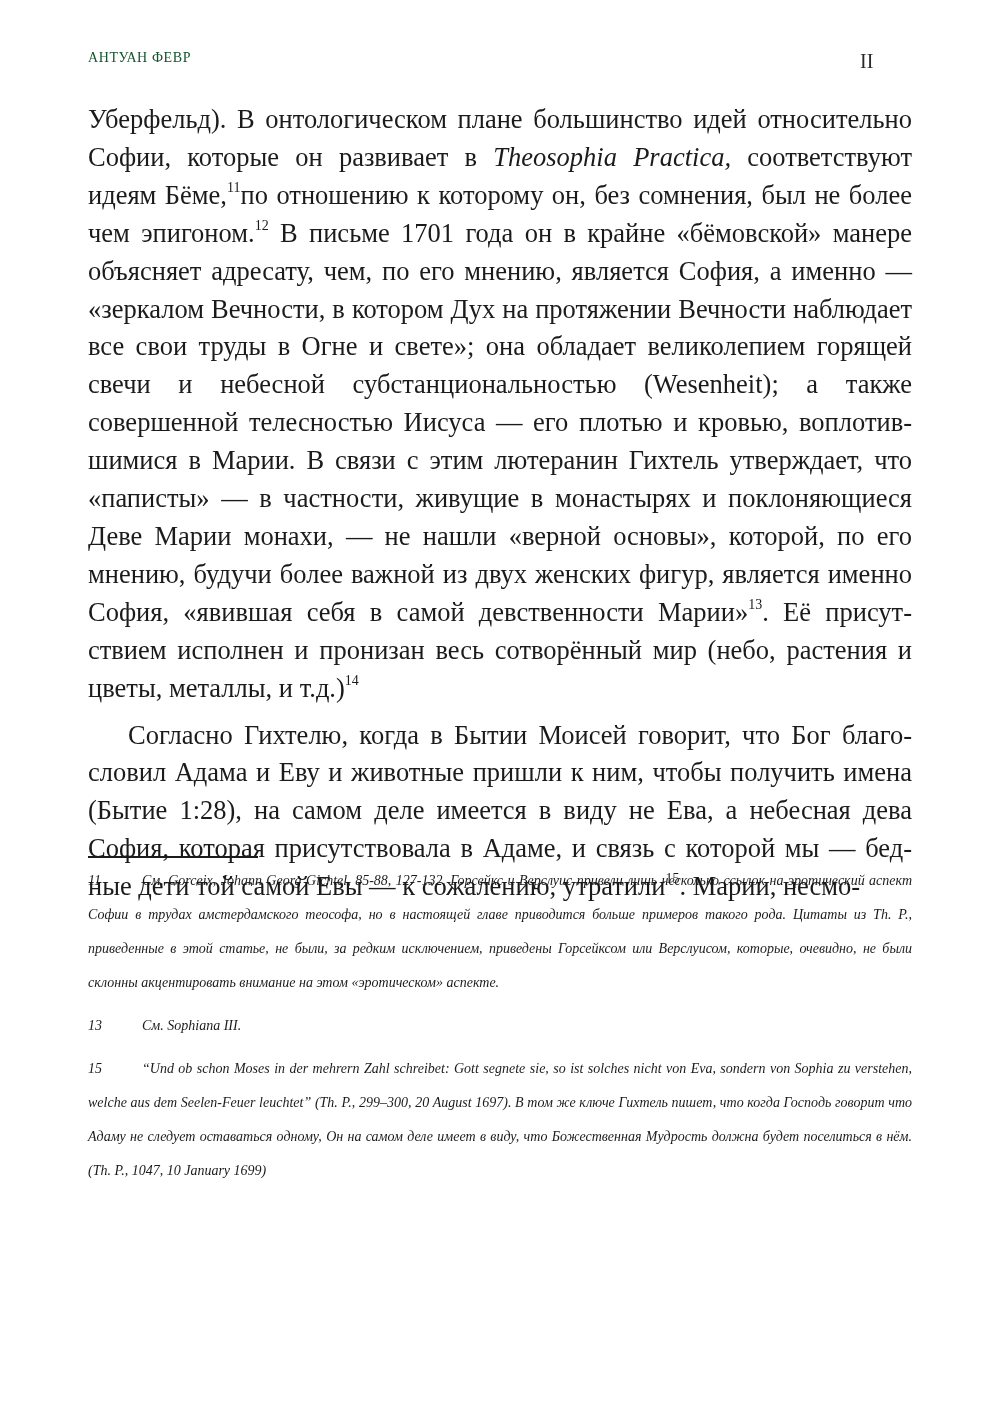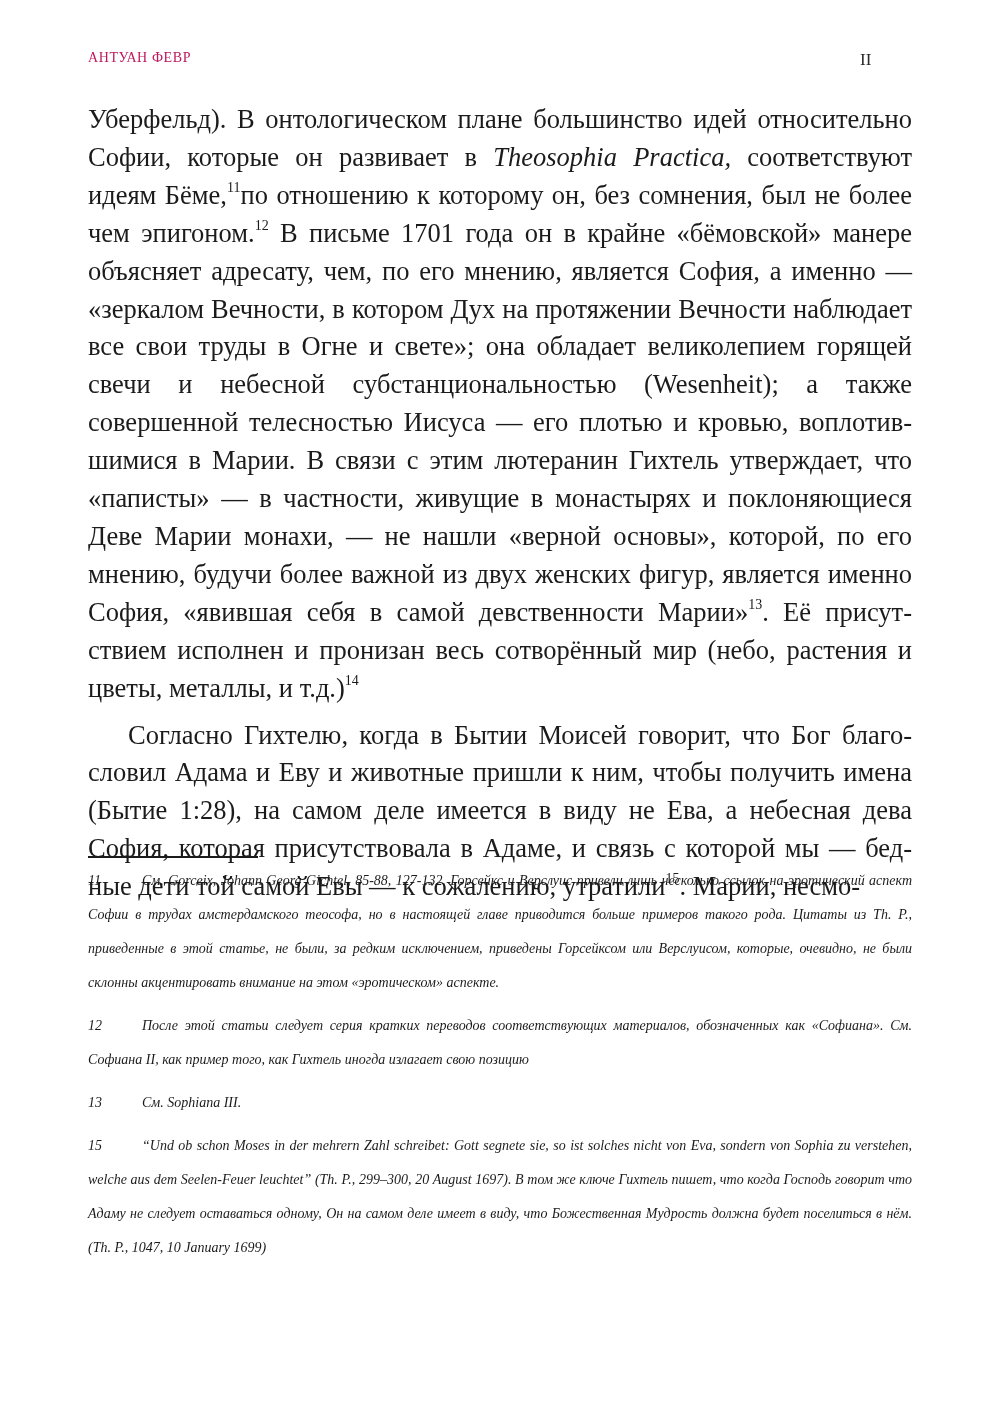--- a/index.html
+++ b/index.html
@@ -29,27 +29,27 @@
     height: 20px;
   }
   .running-header .author {
     position: absolute;
     left: 0;
     top: 0;
     font-size: 14px;
     letter-spacing: 0.6px;
     font-variant: small-caps;
     text-transform: uppercase;
-    color: #be185d;
+    color: #14532d;
   }
   .running-header .folio {
     position: absolute;
     left: 772px;
     top: 0;
-    font-size: 17px;
+    font-size: 20px;
     color: #2a2a2a;
     text-align: center;
   }
   .body-text {
     position: absolute;
     top: 101px;
     left: 0;
     width: 824px;
   }
   .body-text p {
@@ -113,23 +113,20 @@
     <p class="para"><span>Согласно Гихтелю, когда в Бытии Моисей говорит, что Бог благо­словил Адама и Еву и животные пришли к ним, чтобы получить имена (Бытие 1:28), на самом деле имеется в виду не Ева, а небесная дева София, которая присутствовала в Адаме, и связь с которой мы — бед­ные дети той самой Евы — к сожалению, утратили</span><sup>15</sup><span>. Марии, несмо-</span></p>
   </div>
 
   <div class="separator"></div>
 
   <div class="footnotes">
     <div class="footnote">
       <span class="num">11</span><span>См. Gorceix, Johann Georg Gichtel, 85-88, 127-132. Горсейкс и Верслуис привели лишь несколько ссылок на эротический аспект Софии в трудах амстердамского те­ософа, но в настоящей главе приводится больше примеров такого рода. Цитаты из Th. P., приведенные в этой статье, не были, за редким исключением, приведены Горсейксом или Верслуисом, которые, очевидно, не были склонны акцентировать внимание на этом «эротическом» аспекте.</span>
     </div>
     <div class="footnote">
-      <span class="num">12</span><span>После этой статьи следует серия кратких переводов соответствующих ма­териалов, обозначенных как «Софиана». См. Софиана II, как пример того, как Гихтель иногда излагает свою позицию</span>
-    </div>
-    <div class="footnote">
       <span class="num">13</span><span>См. Sophiana III.</span>
     </div>
     <div class="footnote">
       <span class="num">15</span><span>“Und ob schon Moses in der mehrern Zahl schreibet: Gott segnete sie, so ist solches nicht von Eva, sondern von Sophia zu verstehen, welche aus dem Seelen-Feuer leuchtet” (Th. P., 299–300, 20 August 1697). В том же ключе Гихтель пишет, что когда Го­сподь говорит что Адаму не следует оставаться одному, Он на самом деле имеет в виду, что Божественная Мудрость должна будет поселиться в нём. (Th. P., 1047, 10 January 1699)</span>
     </div>
   </div>
 
 </div>
 
 </body></html>

